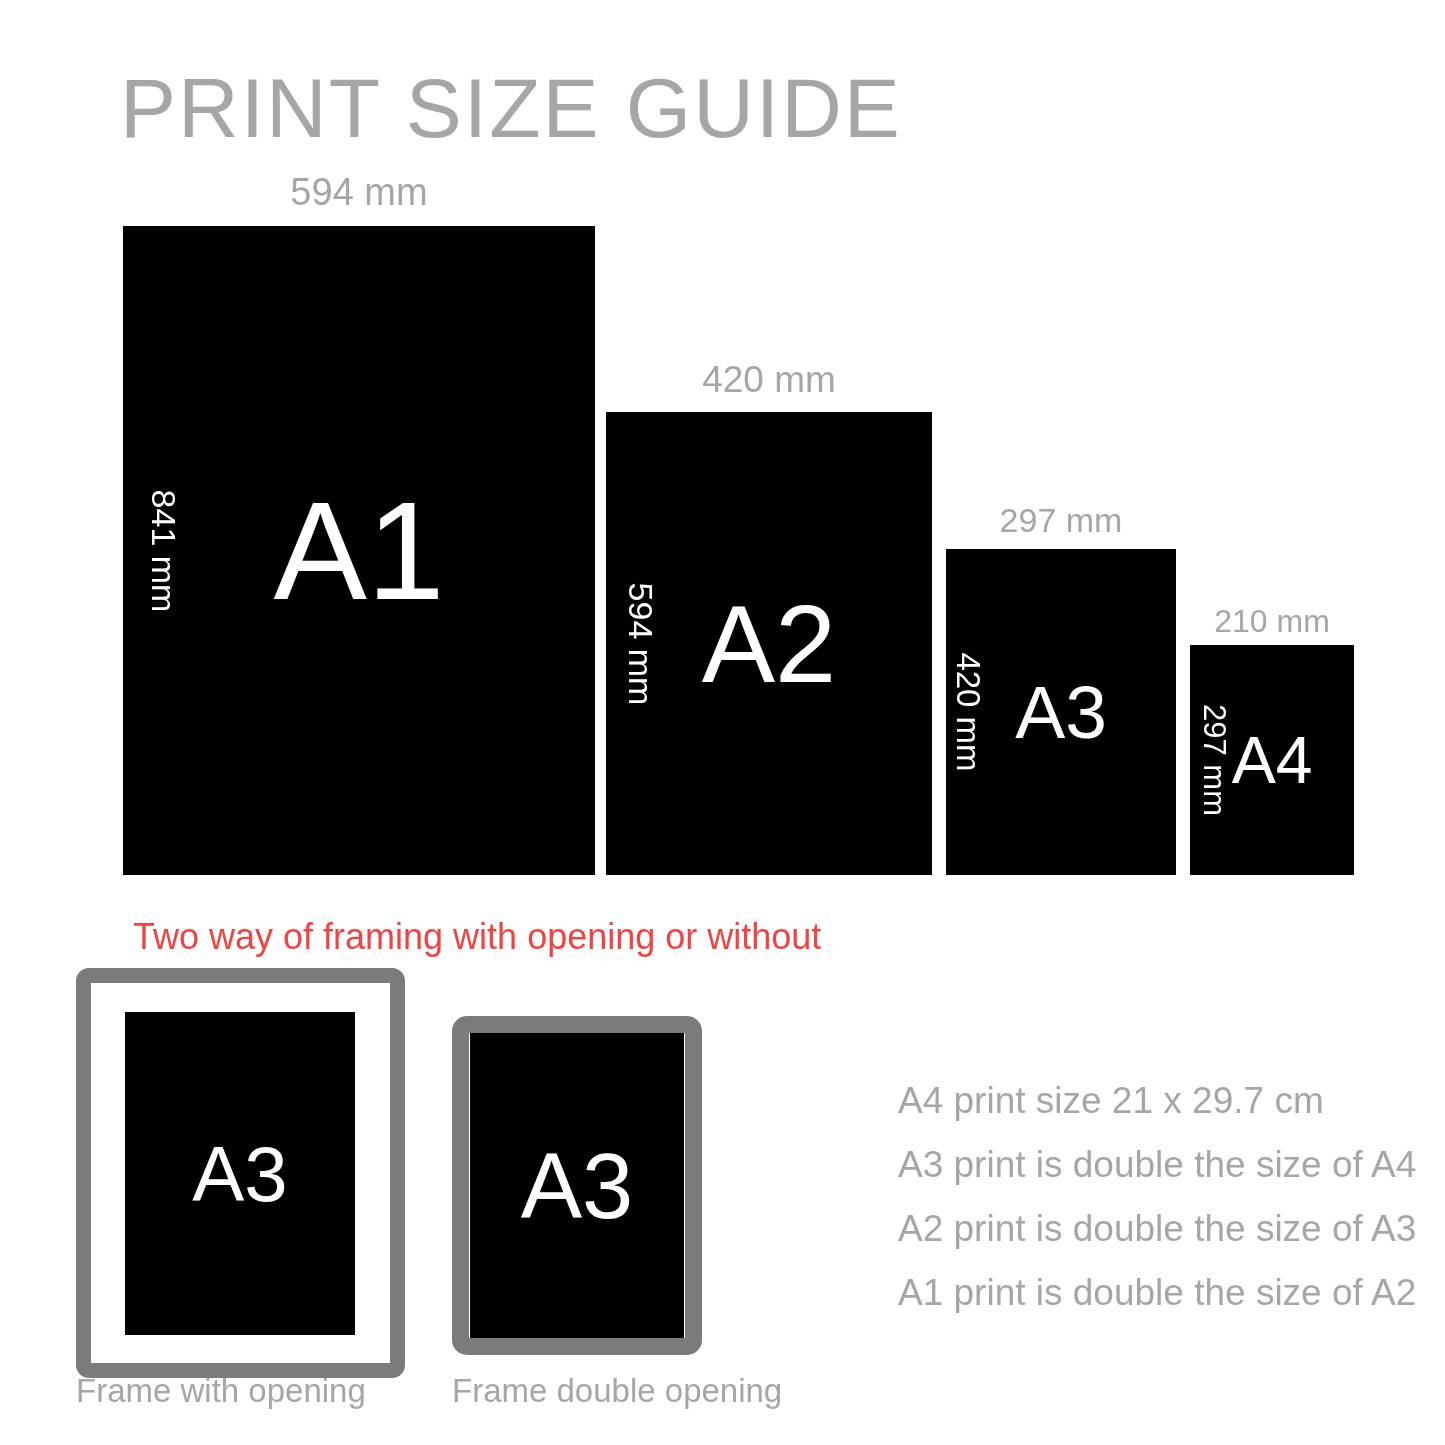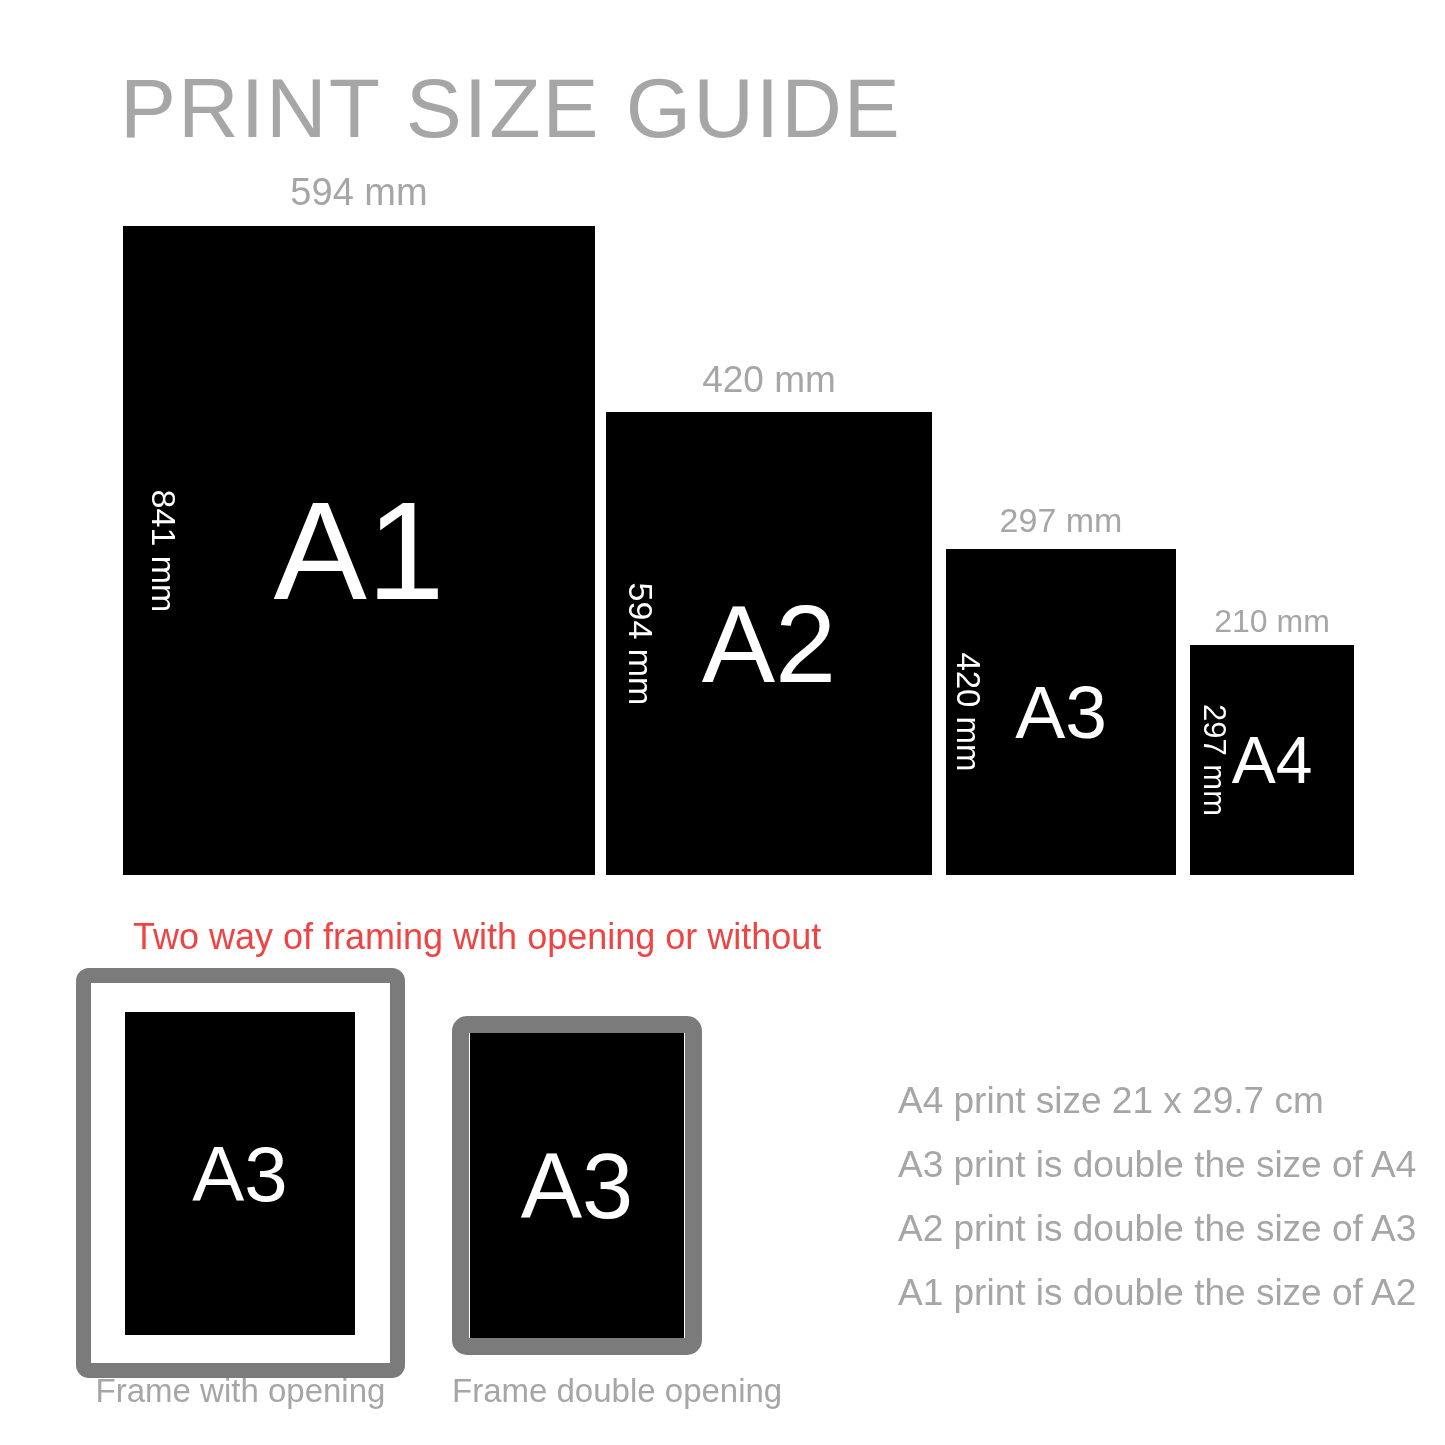--- a/index.html
+++ b/index.html
@@ -101,21 +101,21 @@
   }
   .frame-noopen-print {
     position:absolute;
     left:1px; top:0px;
     width:214px; height:305px;
     background:#000000;
   }
   .frame-noopen-letter { font-size:92px; }
   .frame-caption {
     position:absolute;
-    text-align:center;
+    text-align:left;
     font-size:33px;
     color:#a6a6a6;
     white-space:nowrap;
   }
   .frame-open-caption { left:76px; width:329px; top:1372px; }
   .frame-noopen-caption { left:452px; width:250px; top:1372px; }
 
   
   .notes {
     position:absolute;

